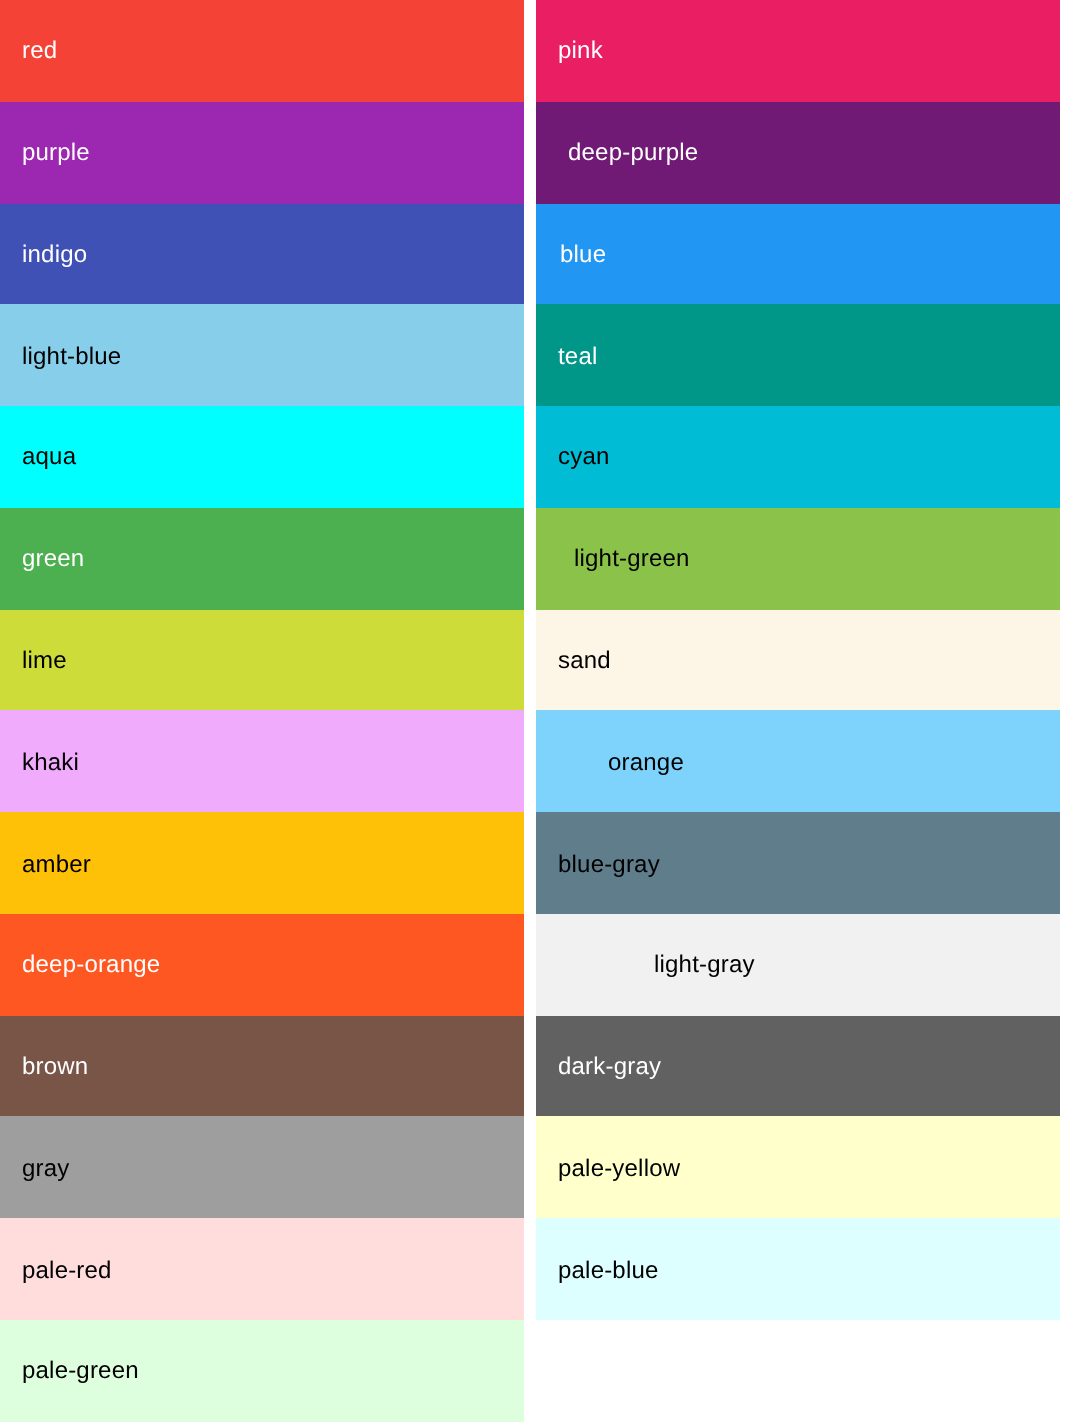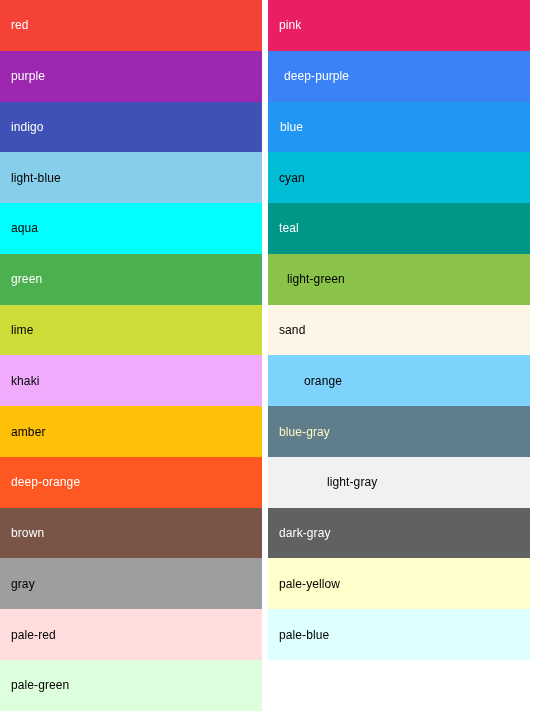--- a/index.html
+++ b/index.html
@@ -93,43 +93,43 @@
         <span class="swatch-label" style="color: rgb(0, 0, 0);">pale-red</span>
       </div>
       <div class="swatch" style="background-color: rgb(221, 255, 221);">
         <span class="swatch-label" style="color: rgb(0, 0, 0);">pale-green</span>
       </div>
     </div>
   <div class="palette-column" id="palette-column-right">
       <div class="swatch" style="background-color: rgb(233, 30, 99);">
         <span class="swatch-label" style="color: rgb(255, 255, 255);">pink</span>
       </div>
-      <div class="swatch" style="background-color: #3b82f6; padding-left: 16px;">
+      <div class="swatch" style="background-color: #701a75; padding-left: 16px;">
         <span class="swatch-label" style="color: rgb(255, 255, 255);">deep-purple</span>
       </div>
       <div class="swatch" style="background-color: rgb(33, 150, 243); padding-left: 12px;">
         <span class="swatch-label" style="color: rgb(255, 255, 255);">blue</span>
       </div>
+      <div class="swatch" style="background-color: rgb(0, 150, 136);">
+        <span class="swatch-label" style="color: rgb(255, 255, 255);">teal</span>
+      </div>
       <div class="swatch" style="background-color: rgb(0, 188, 212);">
         <span class="swatch-label" style="color: rgb(0, 0, 0);">cyan</span>
-      </div>
-      <div class="swatch" style="background-color: rgb(0, 150, 136);">
-        <span class="swatch-label" style="color: rgb(255, 255, 255);">teal</span>
       </div>
       <div class="swatch" style="background-color: rgb(139, 195, 74); padding-left: 19px;">
         <span class="swatch-label" style="color: rgb(0, 0, 0);">light-green</span>
       </div>
       <div class="swatch" style="background-color: rgb(253, 245, 230);">
         <span class="swatch-label" style="color: rgb(0, 0, 0);">sand</span>
       </div>
       <div class="swatch" style="background-color: #7dd3fc; padding-left: 36px;">
         <span class="swatch-label" style="color: rgb(0, 0, 0);">orange</span>
       </div>
       <div class="swatch" style="background-color: rgb(96, 125, 139);">
-        <span class="swatch-label" style="color: #fef9c3;">blue-gray</span>
+        <span class="swatch-label" style="color: #000000;">blue-gray</span>
       </div>
       <div class="swatch" style="background-color: rgb(241, 241, 241);">
         <span class="swatch-label" style="color: rgb(0, 0, 0); padding-left: 48px;">light-gray</span>
       </div>
       <div class="swatch" style="background-color: rgb(97, 97, 97);">
         <span class="swatch-label" style="color: rgb(255, 255, 255);">dark-gray</span>
       </div>
       <div class="swatch" style="background-color: rgb(255, 255, 204);">
         <span class="swatch-label" style="color: rgb(0, 0, 0);">pale-yellow</span>
       </div>

